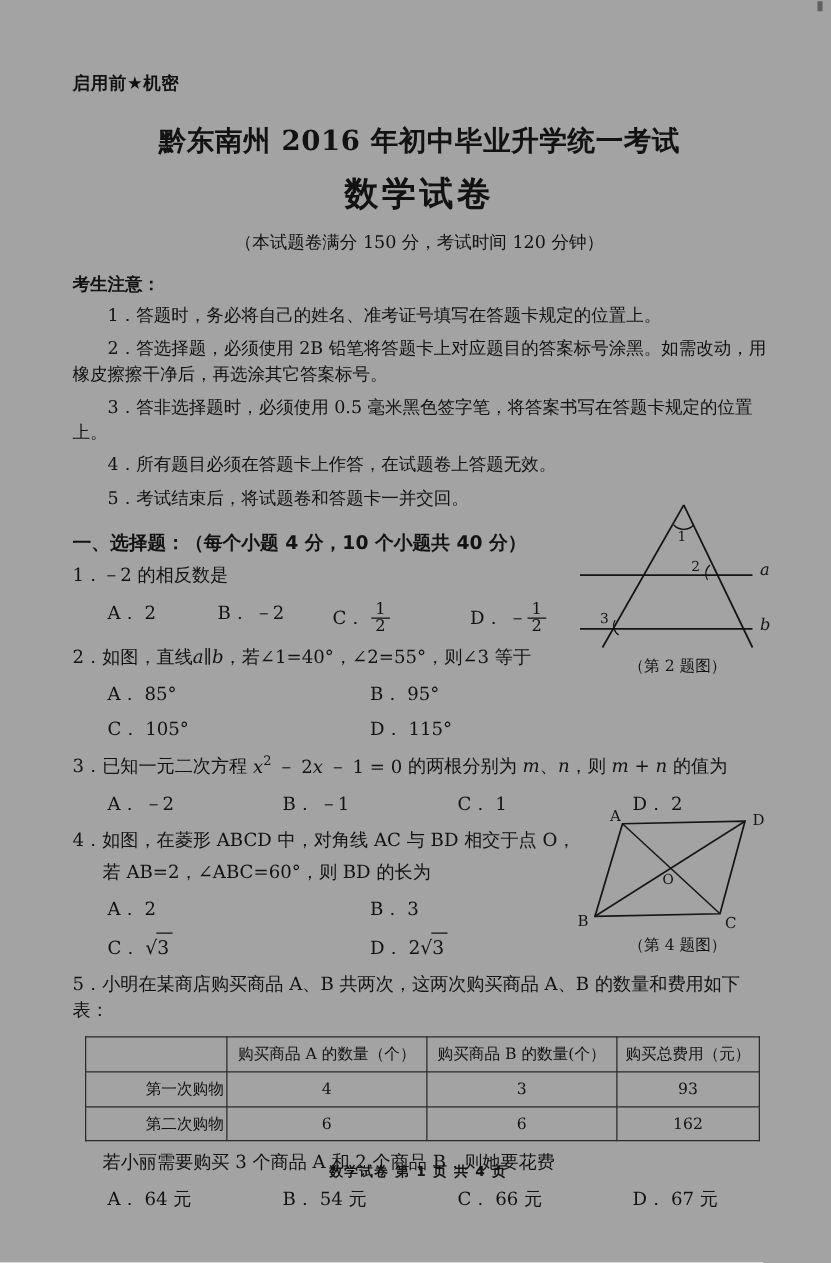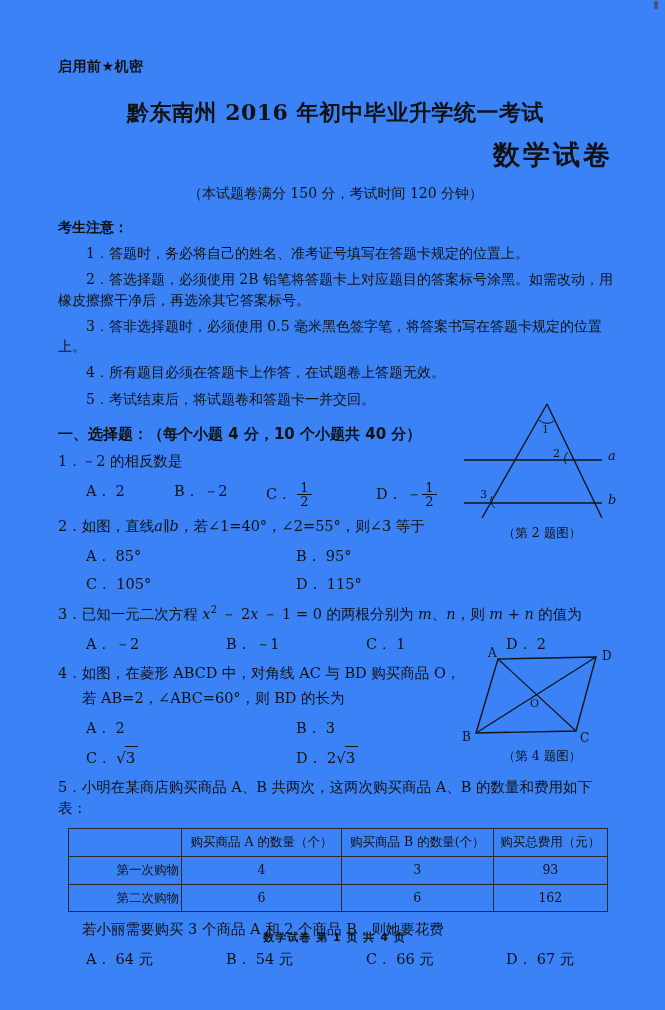--- a/index.html
+++ b/index.html
@@ -11,21 +11,21 @@
     width: 665px;
     height: 1010px;
     position: relative;
     font-family: "DejaVu Serif", "Liberation Serif", serif;
     color: #121212;
     overflow: hidden;
   }
   .page {
     position: absolute;
     inset: 0;
-    background: #3b82f6;
+    background: #a3a3a3;
   }
   
   .scan-speck {
     position: absolute;
     top: 1px;
     right: 7px;
     width: 4px;
     height: 8px;
     background: #4a4a4a;
     opacity: 0.75;
@@ -48,21 +48,21 @@
   .title-main {
     margin-top: 22px;
     text-align: center;
     font-family: "DejaVu Serif", "Liberation Serif", serif;
     font-weight: bold;
     font-size: 22px;
     letter-spacing: 0.5px;
   }
   .title-sub {
     margin-top: 9px;
-    text-align: right;
+    text-align: center;
     font-family: Liberation Sans, sans-serif;
     font-weight: bold;
     font-size: 27px;
     letter-spacing: 3px;
   }
   .title-note {
     margin-top: 12px;
     text-align: center;
     font-size: 14px;
   }
@@ -273,21 +273,21 @@
         </span>
         <span class="opt">
           <span>D．</span>
           <span>2</span>
         </span>
       </div>
     </div>
 
     <div class="q">
       <div class="q-stem">
-        <span>4．</span><span>如图，在菱形 ABCD 中，对角线 AC 与 BD 购买商品 O，</span>
+        <span>4．</span><span>如图，在菱形 ABCD 中，对角线 AC 与 BD 相交于点 O，</span>
       </div>
       <div class="q-sub">若 AB=2，∠ABC=60°，则 BD 的长为</div>
       <div class="opts">
         <span class="opt w-two">
           <span>A．</span>
           <span>2</span>
         </span>
         <span class="opt">
           <span>B．</span>
           <span>3</span>

